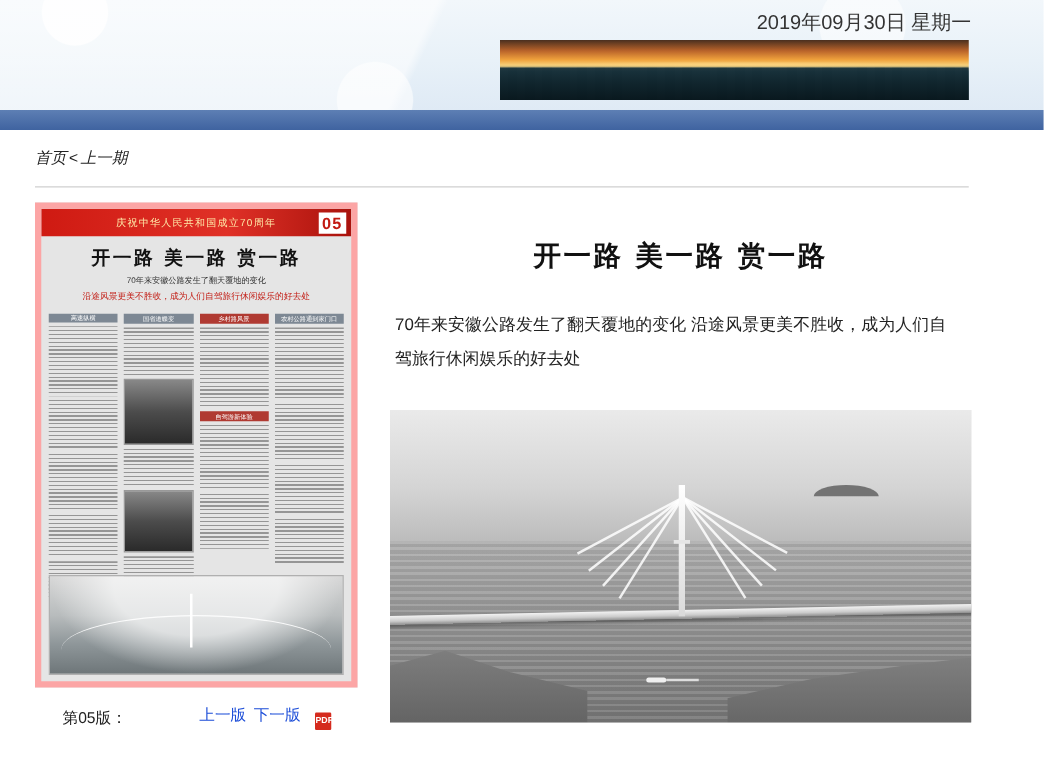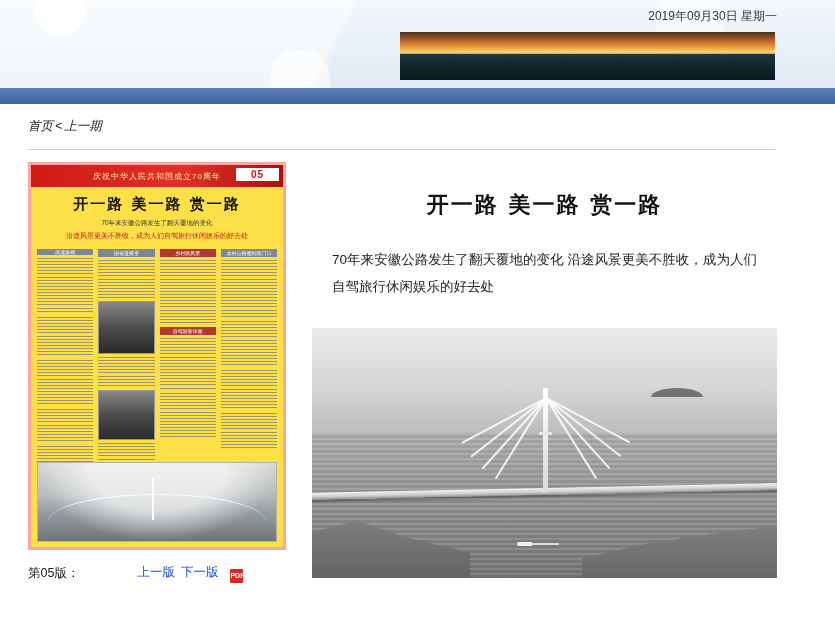--- a/index.html
+++ b/index.html
@@ -83,21 +83,21 @@
     top: 36%;
     width: 80%;
     height: 10%;
     background: radial-gradient(ellipse at center, rgba(255,214,130,.75) 0%, rgba(255,214,130,0) 70%);
   }
 
   .date-line {
     position: absolute;
     right: 58px;
     top: 8px;
-    font-size: 12px;
+    font-size: 16px;
     color: #333;
     white-space: nowrap;
   }
 
   
   .blue-bar {
     height: 16px;
     background: #4a6fa8;
     background: linear-gradient(180deg, #5d7fb4 0%, #3f63a0 100%);
   }
@@ -133,45 +133,45 @@
   }
 
   
   .left-col {
     width: 262px;
     flex: 0 0 262px;
   }
   .page-thumb {
     width: 258px;
     height: 388px;
-    border: 3px solid #fca5a5;
+    border: 5px solid #fca5a5;
     box-sizing: border-box;
-    background: #fde047;
+    background: #e5e5e5;
     position: relative;
     overflow: hidden;
   }
   .thumb-top {
     height: 22px;
     background: linear-gradient(90deg, #cf1a12 0%, #e03127 60%, #a9120c 100%);
     color: #ffe9a8;
     font-size: 8px;
     display: flex;
     align-items: center;
     justify-content: center;
     letter-spacing: 1px;
     position: relative;
   }
   .thumb-top .pagenum {
     position: absolute;
     right: 4px;
     top: 3px;
     background: #fff;
     color: #c21a12;
-    font-size: 10px;
-    padding: 1px 15px;
+    font-size: 13px;
+    padding: 1px 3px;
     font-weight: bold;
   }
   .thumb-head {
     text-align: center;
     padding: 8px 6px 4px;
   }
   .thumb-title {
     font-family: "DejaVu Serif", serif;
     font-weight: bold;
     font-size: 15px;
@@ -254,20 +254,21 @@
     height: 55%;
     background: #fff;
   }
 
   .thumb-caption-row {
     display: flex;
     align-items: center;
     margin-top: 14px;
     font-size: 12.5px;
     color: #222;
+    margin-left: 22px;
   }
   .thumb-caption-row .page-label {
     white-space: nowrap;
   }
   .nav-links {
     margin-left: 58px;
     white-space: nowrap;
   }
   .nav-links a {
     color: #1d4ed8;
@@ -319,21 +320,21 @@
   .article-title {
     text-align: center;
     font-family: "DejaVu Serif", serif;
     font-weight: bold;
     font-size: 22px;
     color: #111;
     letter-spacing: 2px;
     margin: 28px 0 0;
   }
   .article-lead {
-    margin: 26px 20px 0 20px;
+    margin: 26px 20px 0 4px;
     font-size: 13.5px;
     color: #222;
     line-height: 2;
     text-align: justify;
   }
 
   .article-photo {
     margin: 28px 0 0 0;
     width: 100%;
     height: 250px;

